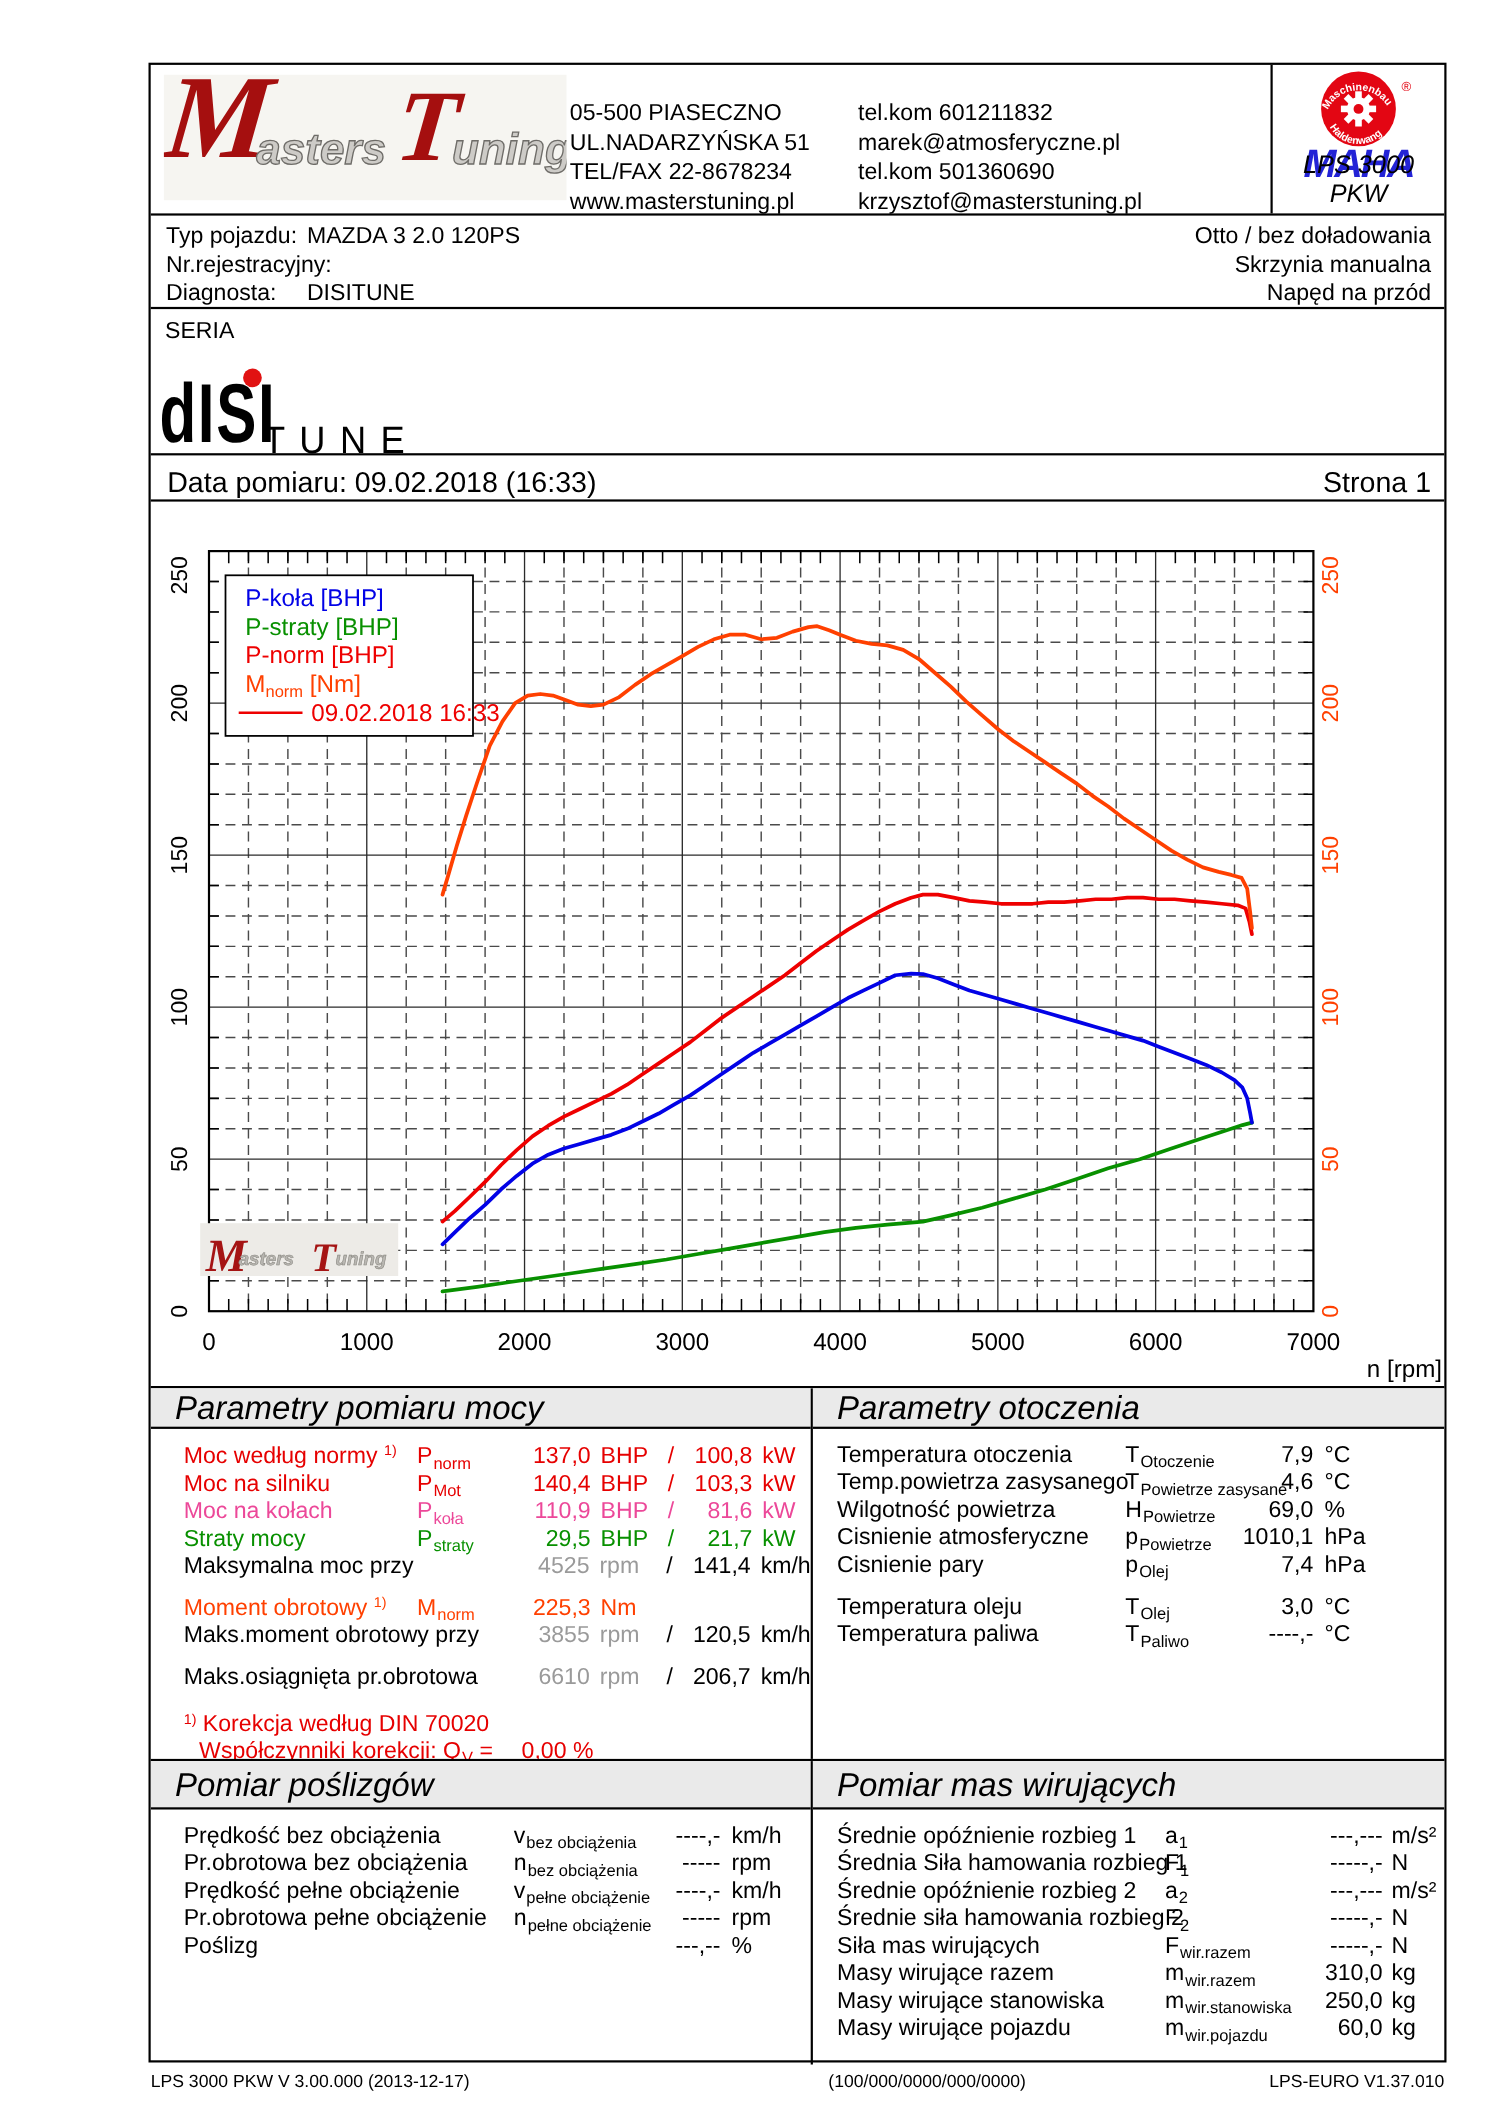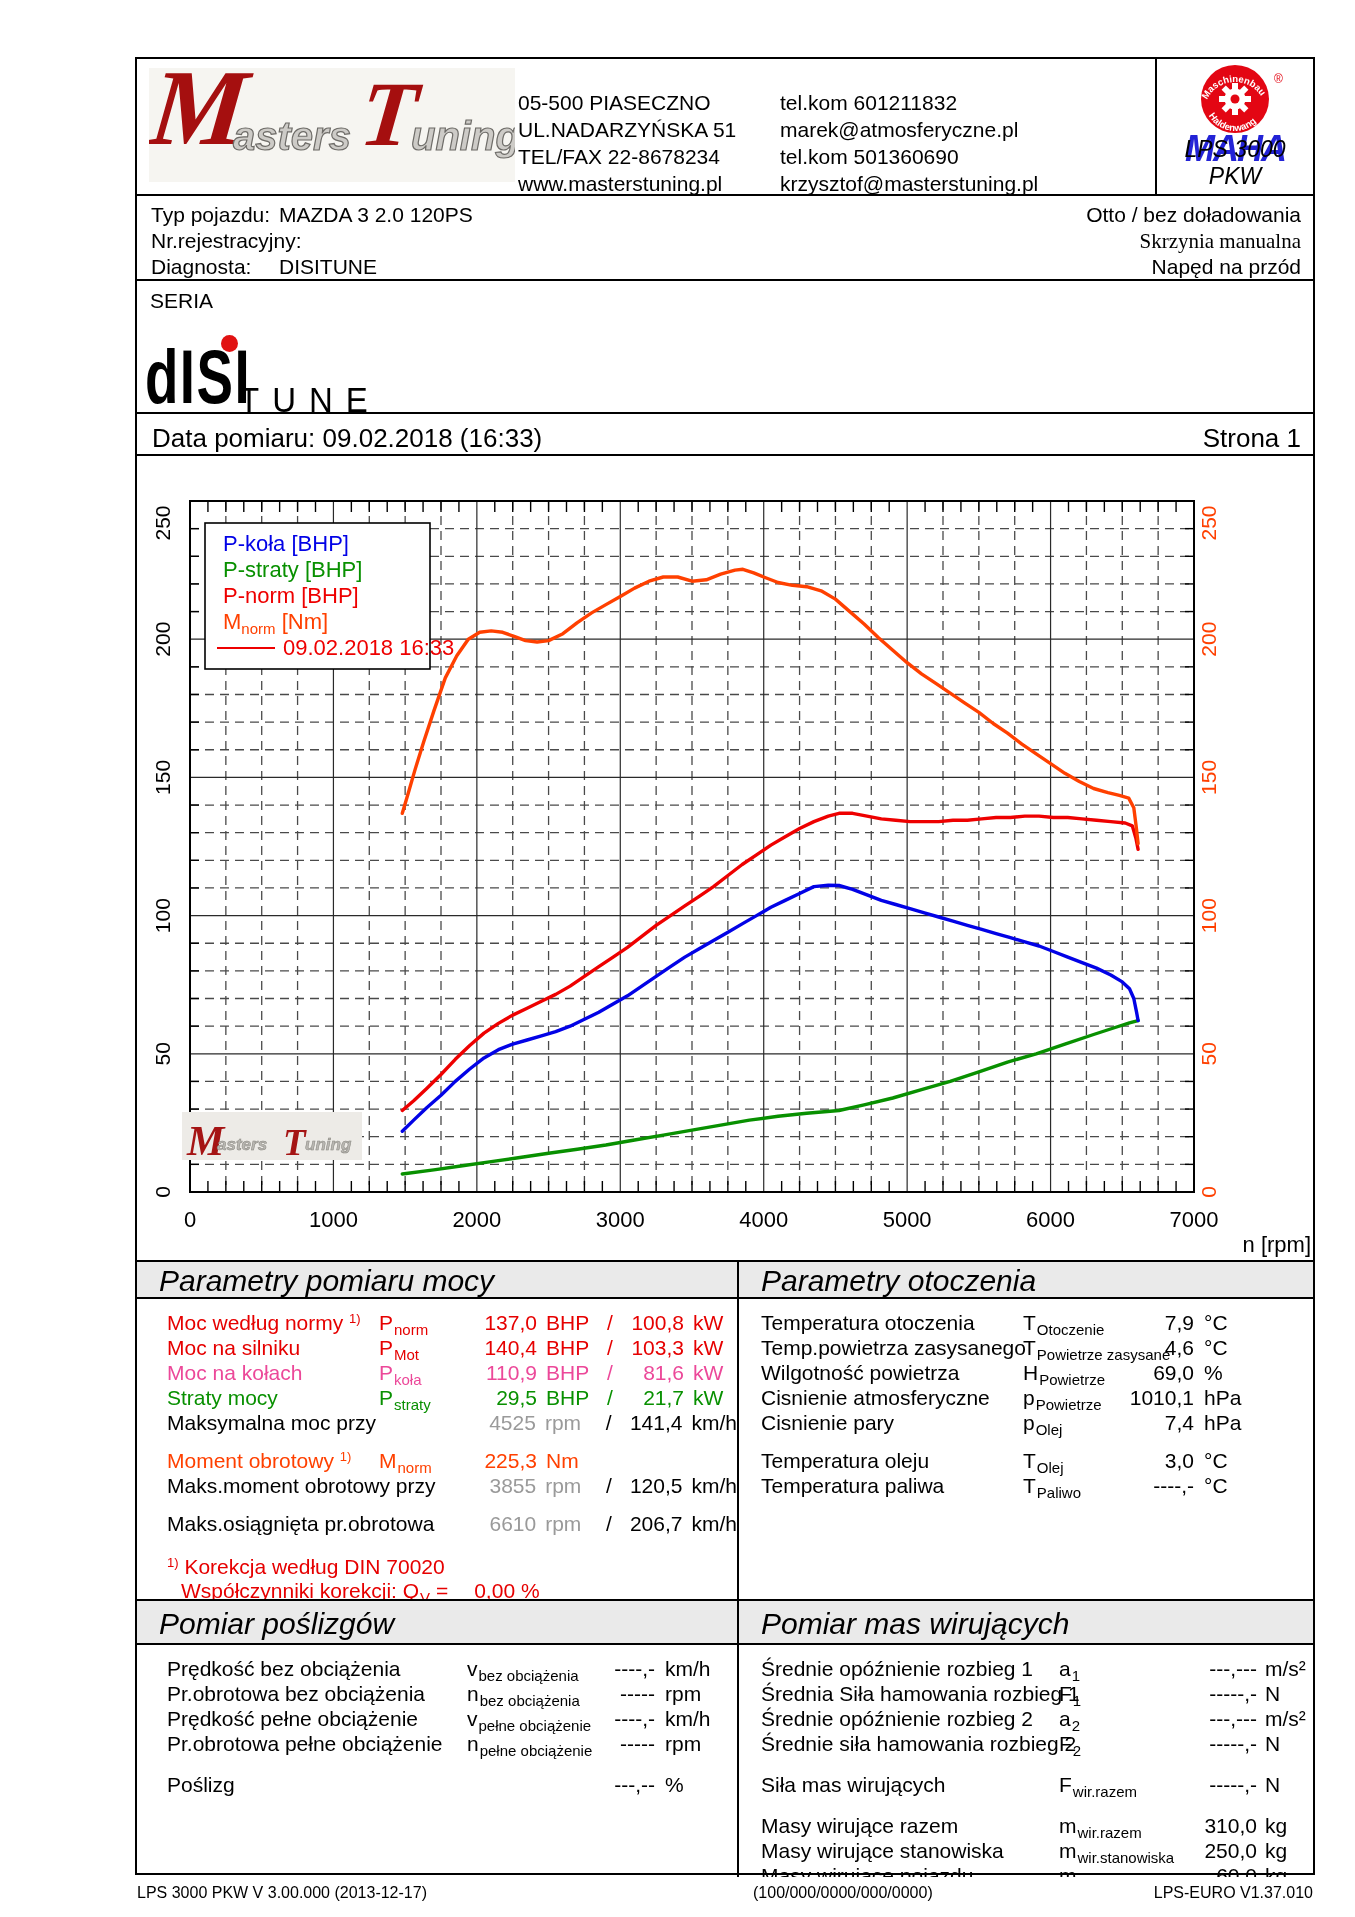--- a/index.html
+++ b/index.html
@@ -46,21 +46,21 @@
   .tbl-lower{top:1540px;height:278px;border-top:2px solid #000;overflow:hidden;}
   .half{position:absolute;top:0;height:100%;box-sizing:border-box;}
   .half.lft{left:0;width:600px;}
   .half.rgt{left:600px;width:580px;border-left:2px solid #000;}
   .ttl{height:37px;background:#eaeaea;border-bottom:2px solid #000;box-sizing:border-box;font-style:italic;font-size:30px;padding:2px 0 0 22px;}
   .tbl-lower .ttl{height:44px;padding-top:6px;}
   .rows{padding-top:12px;}
   .prow{display:flex;align-items:baseline;height:25px;font-size:21px;}
   .tbl-lower .prow{height:25px;}
   .prow.gap{margin-top:13px;}
-  .tbl-lower .prow.gap{margin-top:16px;}
+  .tbl-lower .prow.gap{margin-top:0;}
   .c-lbl{white-space:nowrap;}
   .sup{font-size:13px;vertical-align:7px;}
   .symb{font-size:21px;}
   .subs{font-size:15px;vertical-align:-5px;margin-left:1px;white-space:nowrap;}
   .c-sym{white-space:nowrap;overflow:visible;}
   .c-v1,.c-v2{text-align:right;white-space:nowrap;}
   .c-u1,.c-u2{white-space:nowrap;}
   
   .pwr .prow{padding-left:30px;}
   .pwr .c-lbl{width:212px;} .pwr .c-sym{width:86px;} .pwr .c-v1{width:72px;}
@@ -142,21 +142,21 @@
   </div>
 
   <div class="sec vehicle">
     <div id="veh-left">
         <div class="veh-row" style="top: 7px;"><span class="veh-lbl">Typ pojazdu:</span><span>MAZDA 3 2.0 120PS</span></div>
         <div class="veh-row" style="top: 33px;"><span class="veh-lbl">Nr.rejestracyjny:</span><span></span></div>
         <div class="veh-row" style="top: 59px;"><span class="veh-lbl">Diagnosta:</span><span>DISITUNE</span></div>
       </div>
     <div id="veh-right">
         <div class="veh-right" style="top: 7px;">Otto / bez doładowania</div>
-        <div class="veh-right" style="top: 33px; font-family: Liberation Serif, serif;">Skrzynia manualna</div>
+        <div class="veh-right" style="top: 33px;">Skrzynia manualna</div>
         <div class="veh-right" style="top: 59px;">Napęd na przód</div>
       </div>
   </div>
 
   <div class="sec seria">
     <div class="seria-lbl">SERIA</div>
     <div class="disi">dISI</div>
     <div class="disi-dot"></div>
     <div class="disi-tune">TUNE</div>
   </div>

